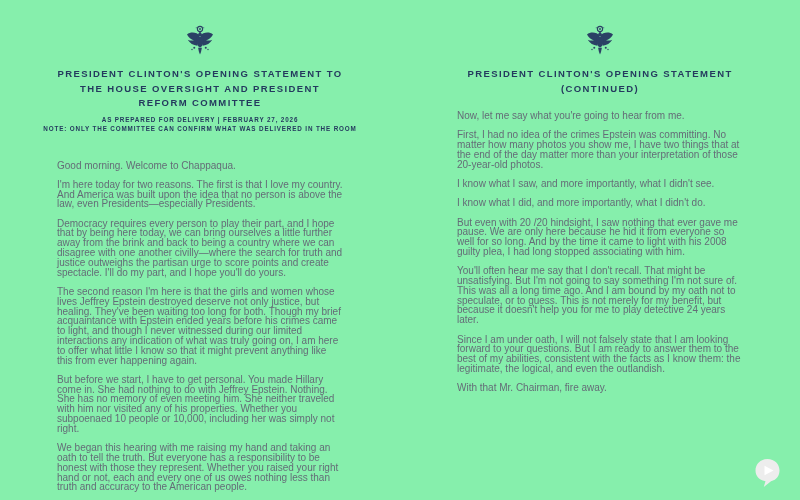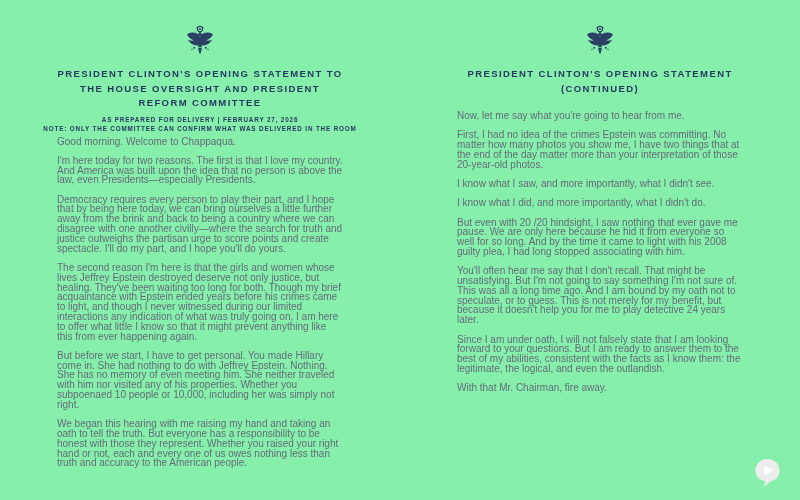--- a/index.html
+++ b/index.html
@@ -23,21 +23,21 @@
     font-size:6.3px;letter-spacing:0.85px;line-height:9.5px;
   }
   .doc-note{
     text-align:center;color:#243a5e;font-weight:bold;
     font-size:6.3px;letter-spacing:0.85px;line-height:9.5px;
   }
   .bodycol{
     width:286px;margin:0 auto;color:#646c77;
     font-size:10px;line-height:9.8px;text-align:left;
   }
-  #page-left .bodycol{margin-top:3px;}
+  #page-left .bodycol{margin-top:27px;}
   #page-right .bodycol{margin-top:15px;}
   .bodycol p{margin:0 0 9.5px 0;}
   .watermark{position:absolute;left:754px;top:458px;width:27px;height:30px;}
 </style>
 </head>
 <body>
 
 <div class="canvas">
 
   <div class="page" id="page-left">

